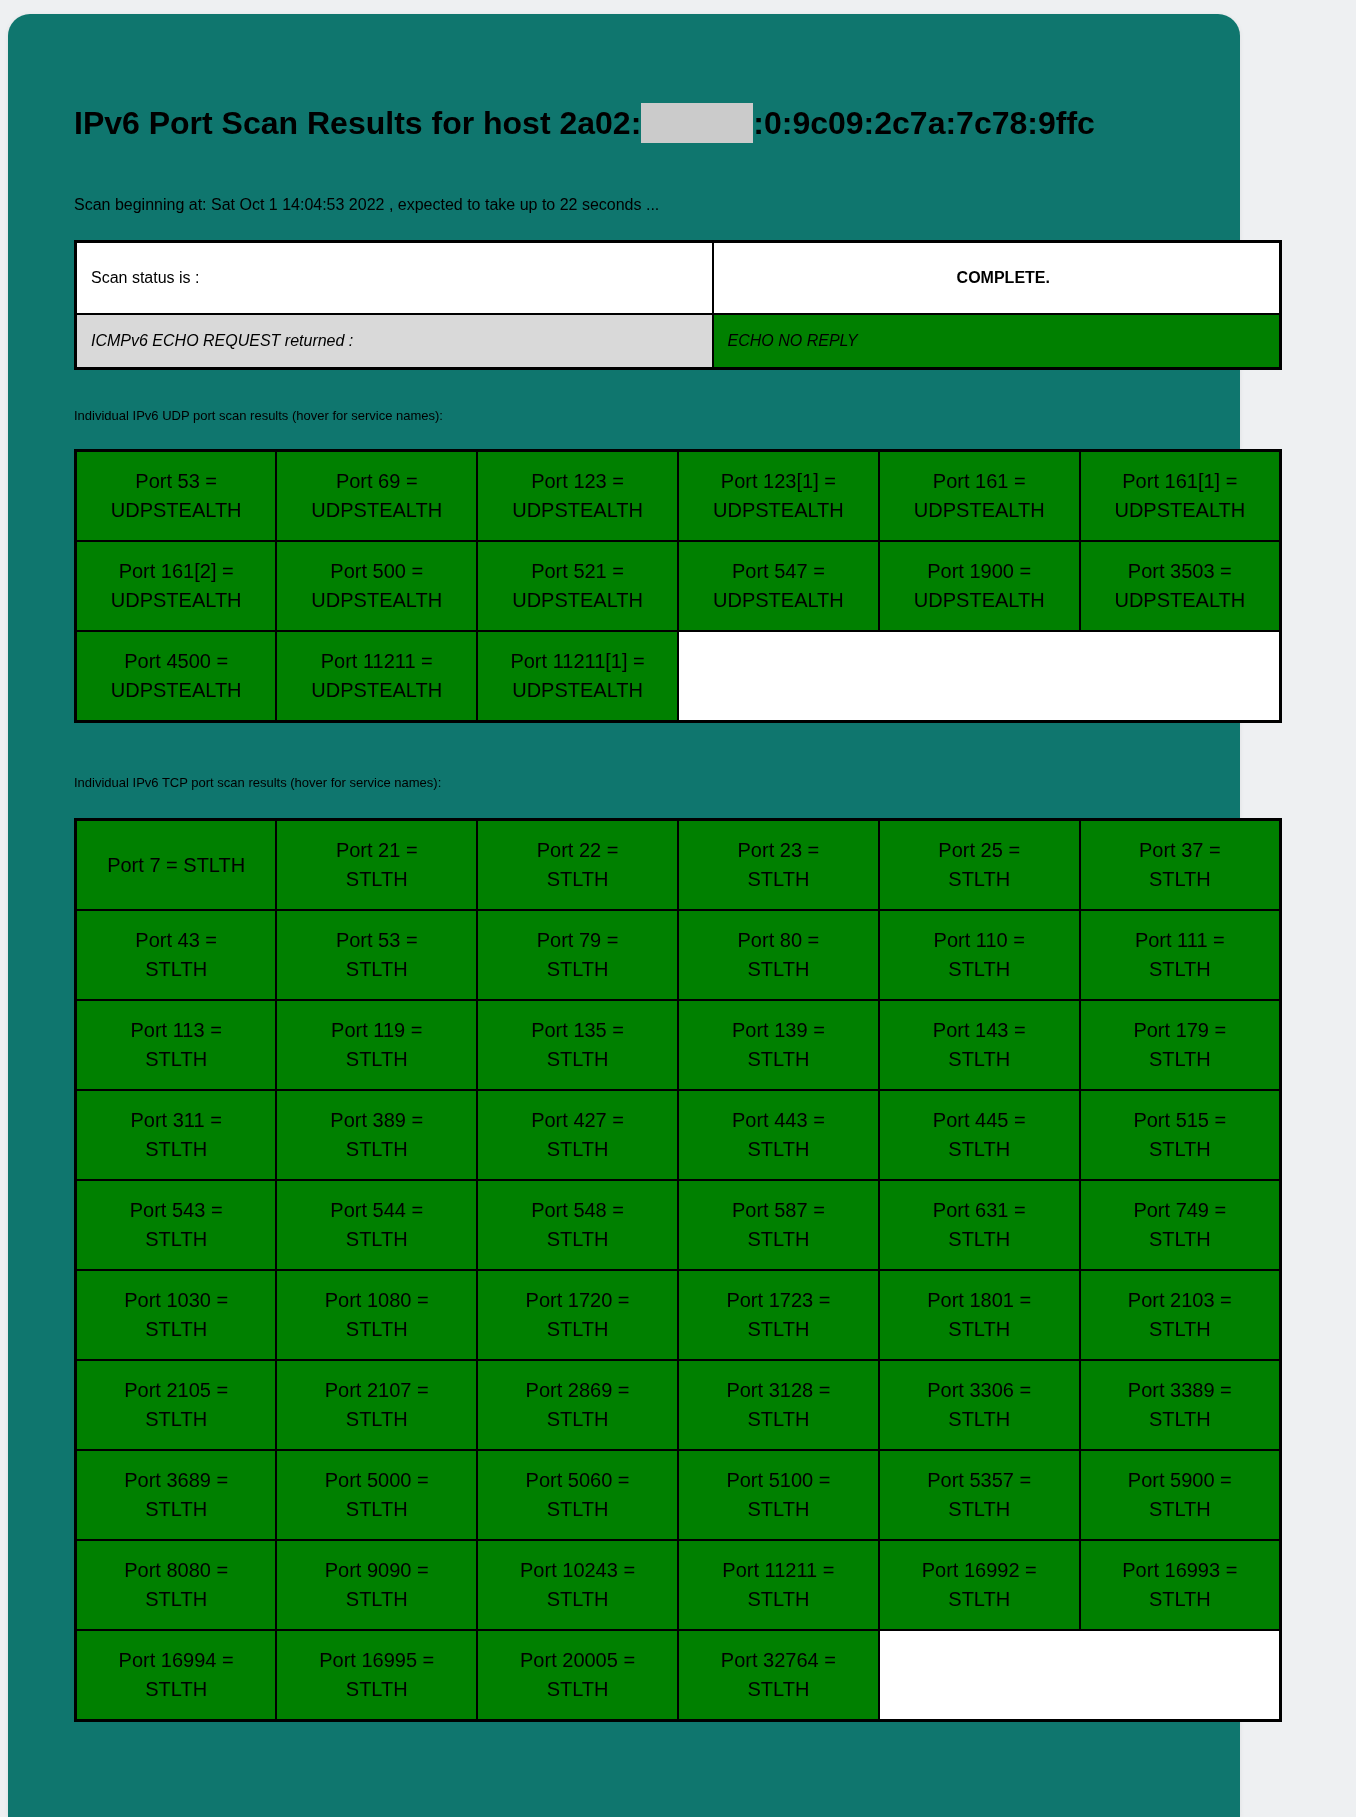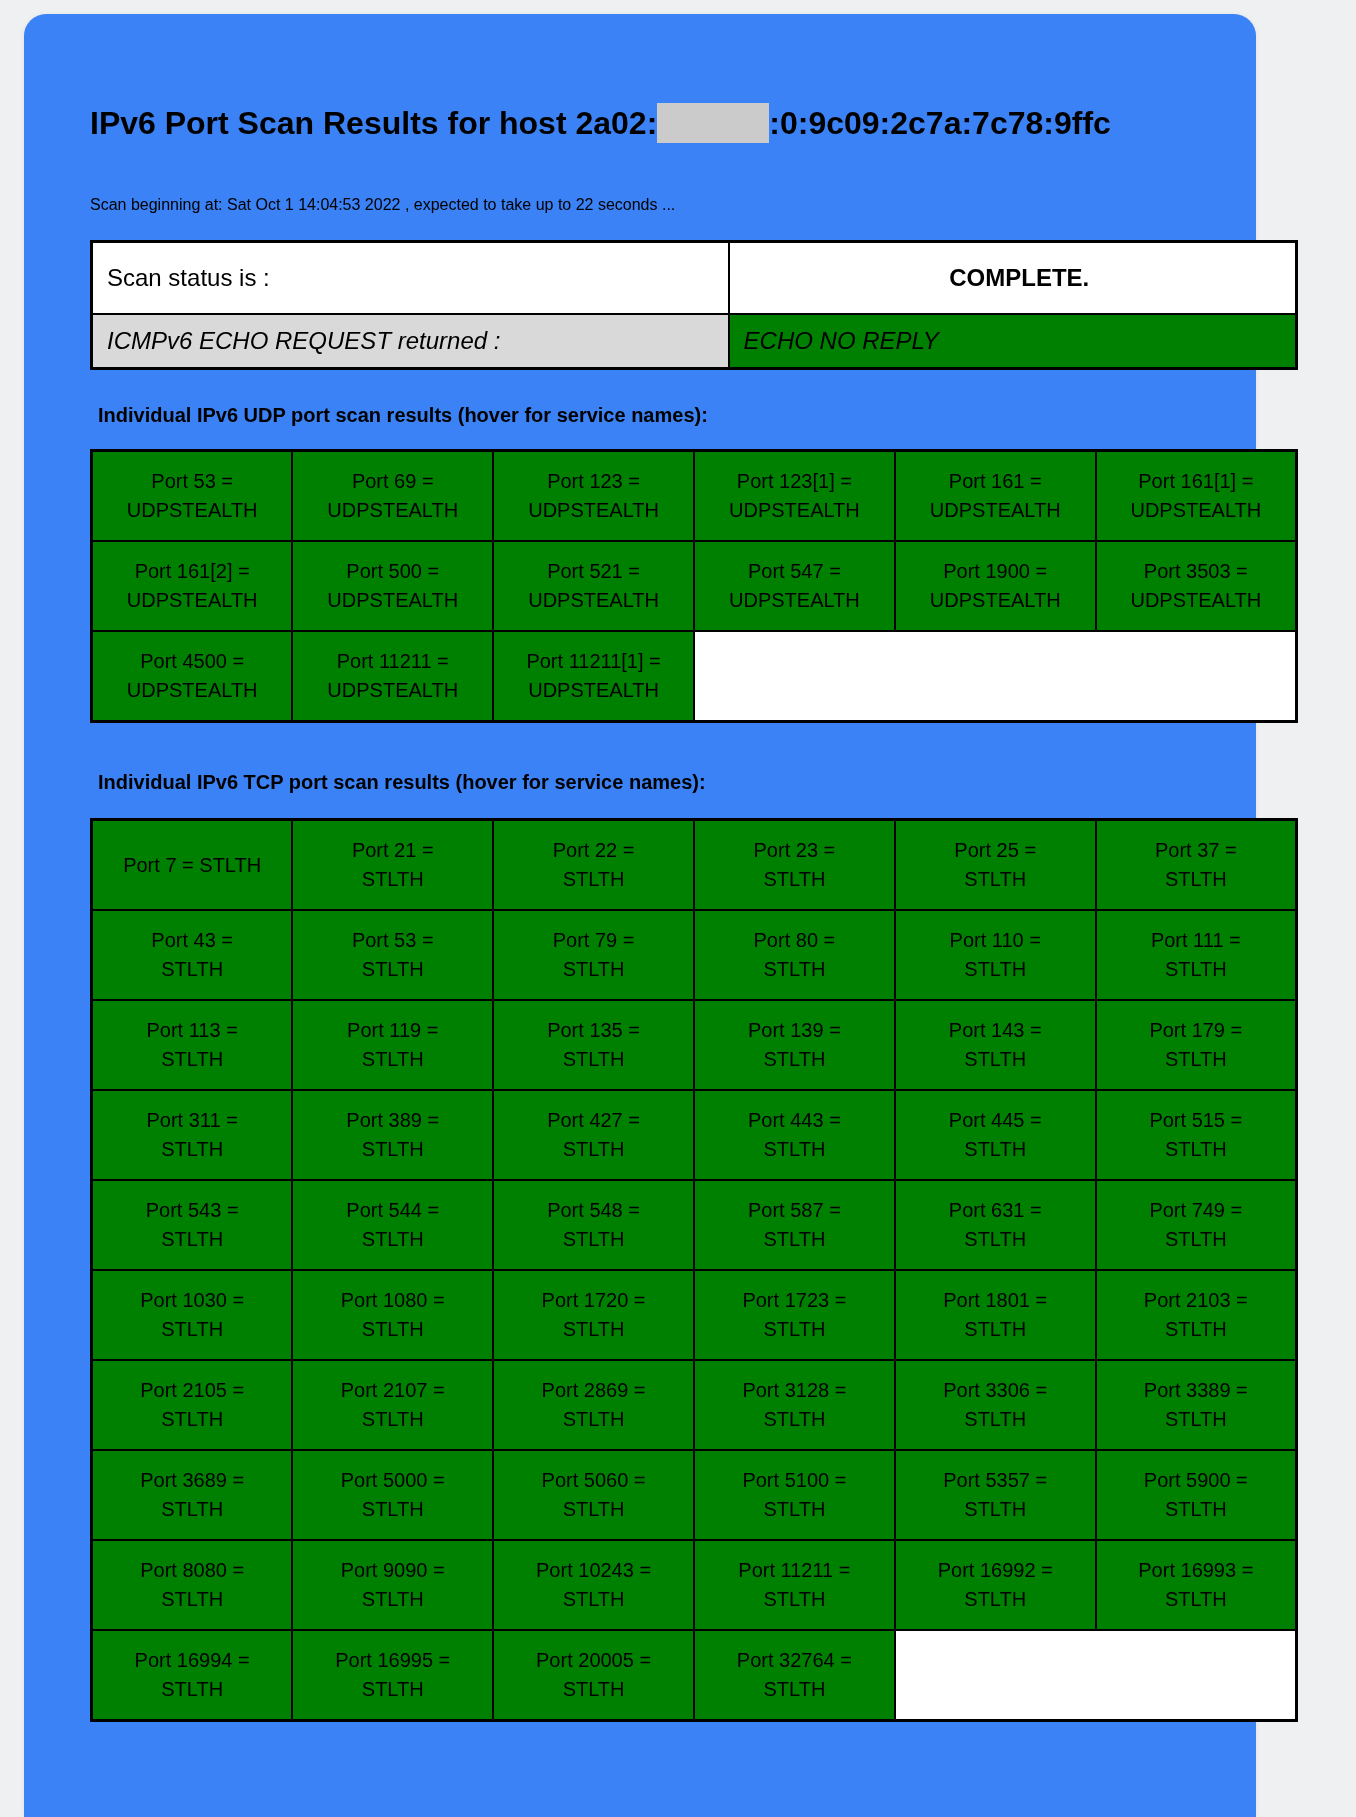--- a/index.html
+++ b/index.html
@@ -10,25 +10,25 @@
     width: 1356px;
     height: 1817px;
     background: #eef0f2;
     font-family: "Liberation Sans", sans-serif;
     color: #000;
     overflow: hidden;
     position: relative;
   }
   .card {
     position: absolute;
-    left: 24px;
+    left: 8px;
     top: 14px;
     width: 1232px;
     height: 1803px;
-    background: #3b82f6;
+    background: #0f766e;
     border-radius: 22px 22px 0 0;
     box-shadow: 0 1px 5px rgba(0,0,0,0.07);
   }
   .inner {
     margin: 0 66px;
     width: 1208px;
     padding-top: 89px;
   }
   .page-title {
     font-size: 32px;
@@ -54,35 +54,35 @@
     table-layout: fixed;
     border: 3px solid #000;
   }
   td {
     border: 2px solid #000;
   }
   .status-table {
     margin-top: 24px;
   }
   .status-table td {
-    font-size: 24px;
+    font-size: 16px;
     padding: 0 0 0 14px;
     background: #ffffff;
   }
   .status-table tr:nth-child(1) td { height: 70px; }
   .status-table tr:nth-child(2) td { height: 52px; font-style: italic; }
   .col-label { width: 51.5%; }
   .bold { font-weight: bold; text-align: center; }
   .bg-gray { background: #d9d9d9 !important; }
   .bg-green { background: #008000 !important; }
   .section-heading {
-    font-size: 20px;
+    font-size: 13px;
     line-height: 23px;
-    font-weight: bold;
-    margin: 34px 0 0 8px;
+    font-weight: normal;
+    margin: 34px 0 0 0;
   }
   .tcp-heading { margin-top: 48px; }
   .ports-table { margin-top: 22px; }
   .tcp-table { margin-top: 24px; border-radius: 14px; }
   .port-cell {
     background: #008000;
     color: #000;
     text-align: center;
     vertical-align: middle;
     font-size: 20px;

